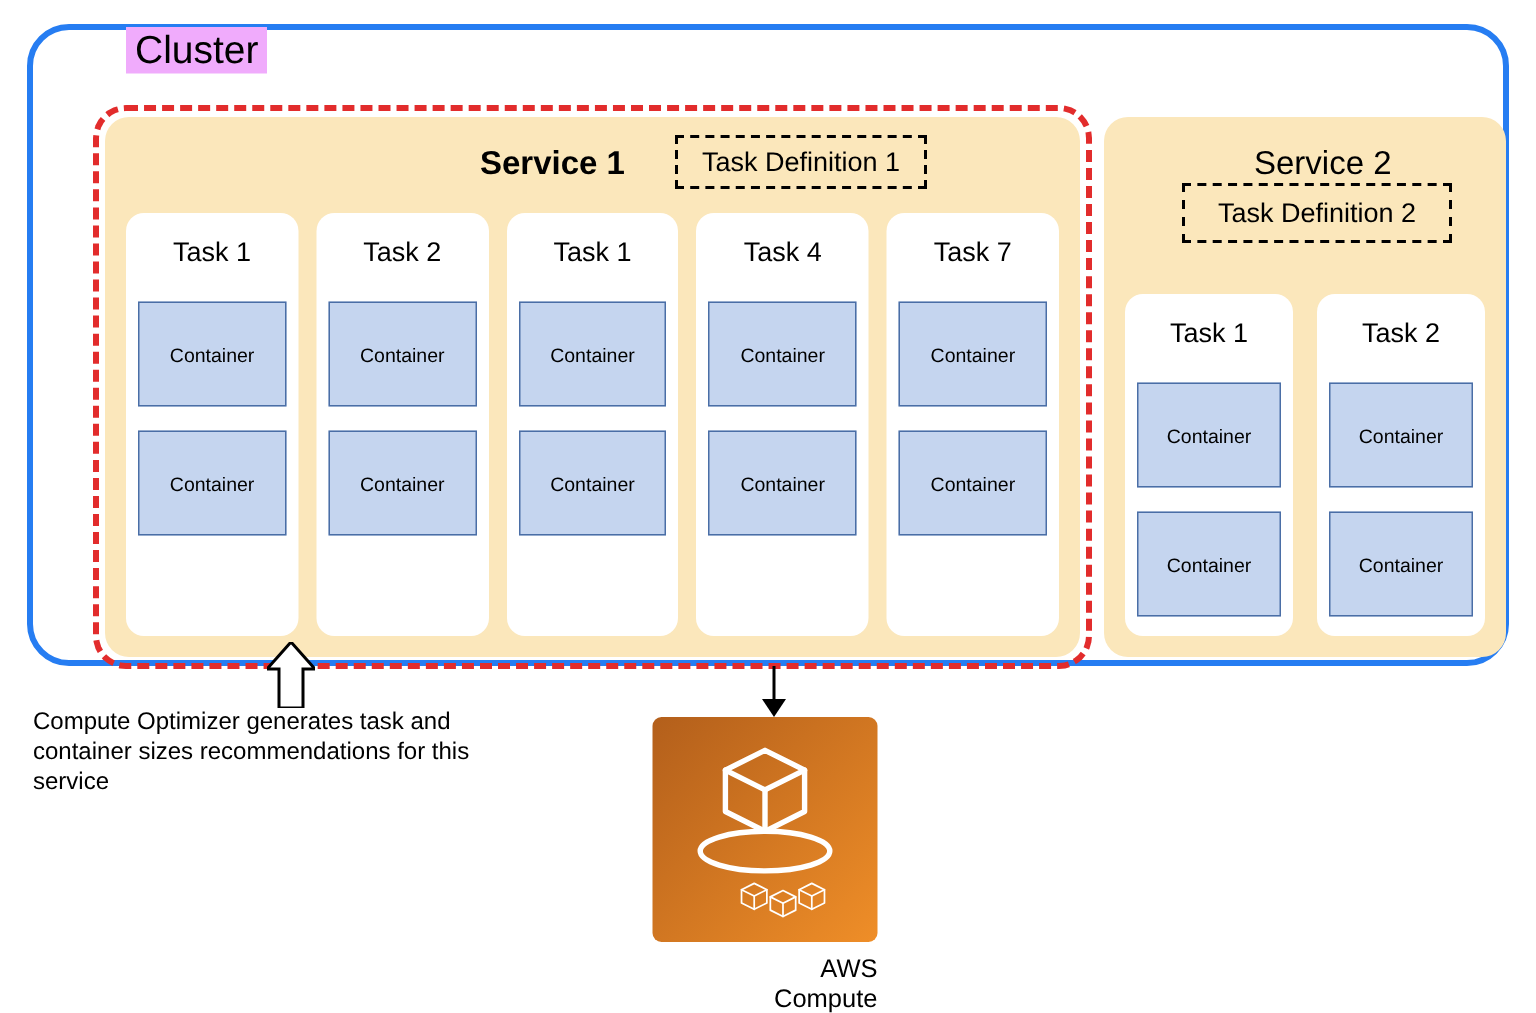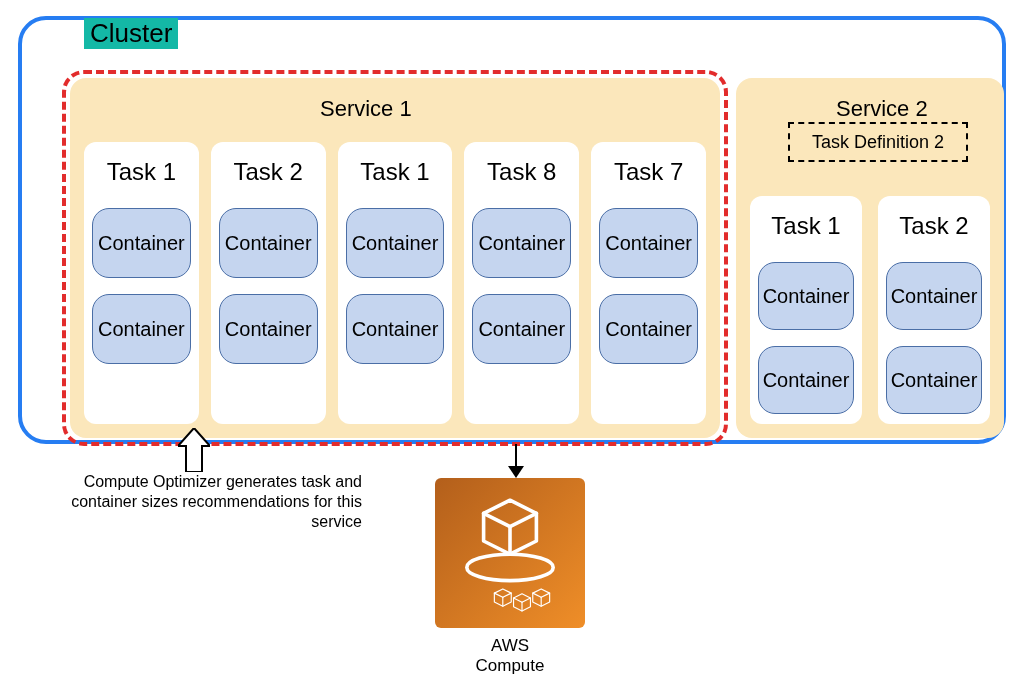--- a/index.html
+++ b/index.html
@@ -22,21 +22,21 @@
     border: 4px solid #267df2;
     border-radius: 28px;
     box-sizing: border-box;
   }
   .cluster-label {
     position: absolute;
     left: 62px;
     top: -2px;
     font-size: 26px;
     padding: 0 6px;
-    background: #14b8a6;
+    background: #f0abfc;
   }
 
   .service-box {
     position: absolute;
     background: #fbe7bb;
     border-radius: 16px;
     box-sizing: border-box;
   }
   .service1 { left: 48px;  top: 58px;  width: 650px; height: 360px; }
   .service2 { left: 714px; top: 58px;  width: 268px; height: 360px; }
@@ -49,21 +49,21 @@
     border-radius: 22px;
     pointer-events: none;
     box-sizing: border-box;
   }
 
   .service-title {
     position: absolute;
     top: 18px;
     font-size: 22px;
   }
-  .service1 .service-title { left: 250px; }
+  .service1 .service-title { left: 250px; font-weight: bold; }
   .service2 .service-title { left: 100px; }
 
   .taskdef {
     position: absolute;
     border: 2px dashed #000;
     font-size: 18px;
     display: flex;
     align-items: center;
     justify-content: center;
     box-sizing: border-box;
@@ -86,45 +86,45 @@
     background: #fff;
     border-radius: 12px;
     display: flex;
     flex-direction: column;
     align-items: stretch;
     padding: 10px 8px;
     box-sizing: border-box;
   }
   .task-label {
     text-align: center;
-    font-size: 24px;
+    font-size: 18px;
     margin-bottom: 22px;
     margin-top: 6px;
   }
 
   .container-box {
     background: #c5d5ef;
     border: 1px solid #4a6ea6;
-    border-radius: 17px;
+    border-radius: 0;
     height: 68px;
     display: flex;
     align-items: center;
     justify-content: center;
-    font-size: 20px;
+    font-size: 13px;
     margin-bottom: 16px;
   }
   .container-box:last-child { margin-bottom: 0; }
 
   
   .callout {
     position: absolute;
     left: 22px;
     top: 472px;
     width: 340px;
-    text-align: right;
+    text-align: left;
     font-size: 16px;
     line-height: 1.25;
   }
   .callout-arrow {
     position: absolute;
     left: 178px;
     top: 428px;
     width: 32px;
     height: 44px;
   }
@@ -149,53 +149,54 @@
     border-radius: 6px;
     display: flex;
     align-items: center;
     justify-content: center;
   }
   .fargate-label {
     position: absolute;
     left: 435px;
     top: 636px;
     width: 150px;
-    text-align: center;
+    text-align: right;
     font-size: 17px;
     line-height: 1.15;
   }
 </style>
 </head>
 <body>
 
 <div class="cluster-box">
   <div class="cluster-label">Cluster</div>
 
   <div class="service-box service1">
     <div class="service-title">Service 1</div>
+    <div class="taskdef">Task Definition 1</div>
 
     <div class="tasks-row">
 
       <div class="task">
         <div class="task-label">Task 1</div>
         <div class="container-box">Container</div>
         <div class="container-box">Container</div>
       </div>
       <div class="task">
         <div class="task-label">Task 2</div>
         <div class="container-box">Container</div>
         <div class="container-box">Container</div>
       </div>
       <div class="task">
         <div class="task-label">Task 1</div>
         <div class="container-box">Container</div>
         <div class="container-box">Container</div>
       </div>
       <div class="task">
-        <div class="task-label">Task 8</div>
+        <div class="task-label">Task 4</div>
         <div class="container-box">Container</div>
         <div class="container-box">Container</div>
       </div>
       <div class="task">
         <div class="task-label">Task 7</div>
         <div class="container-box">Container</div>
         <div class="container-box">Container</div>
       </div>
     </div>
   </div>

